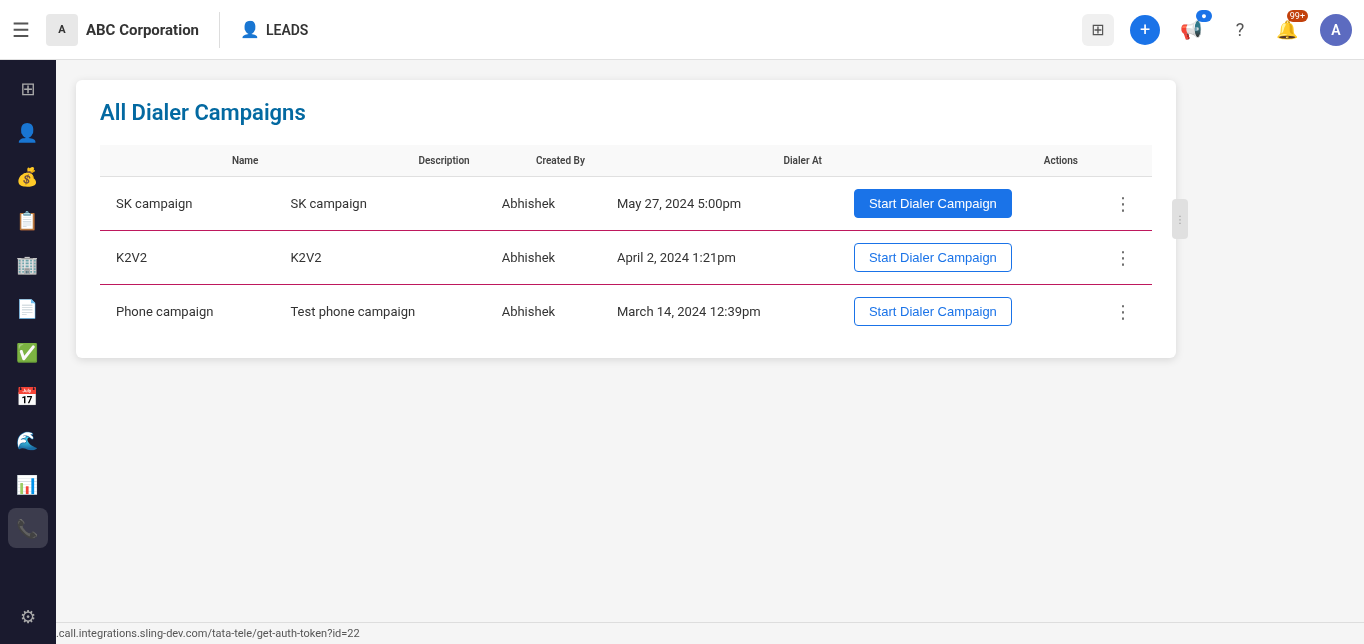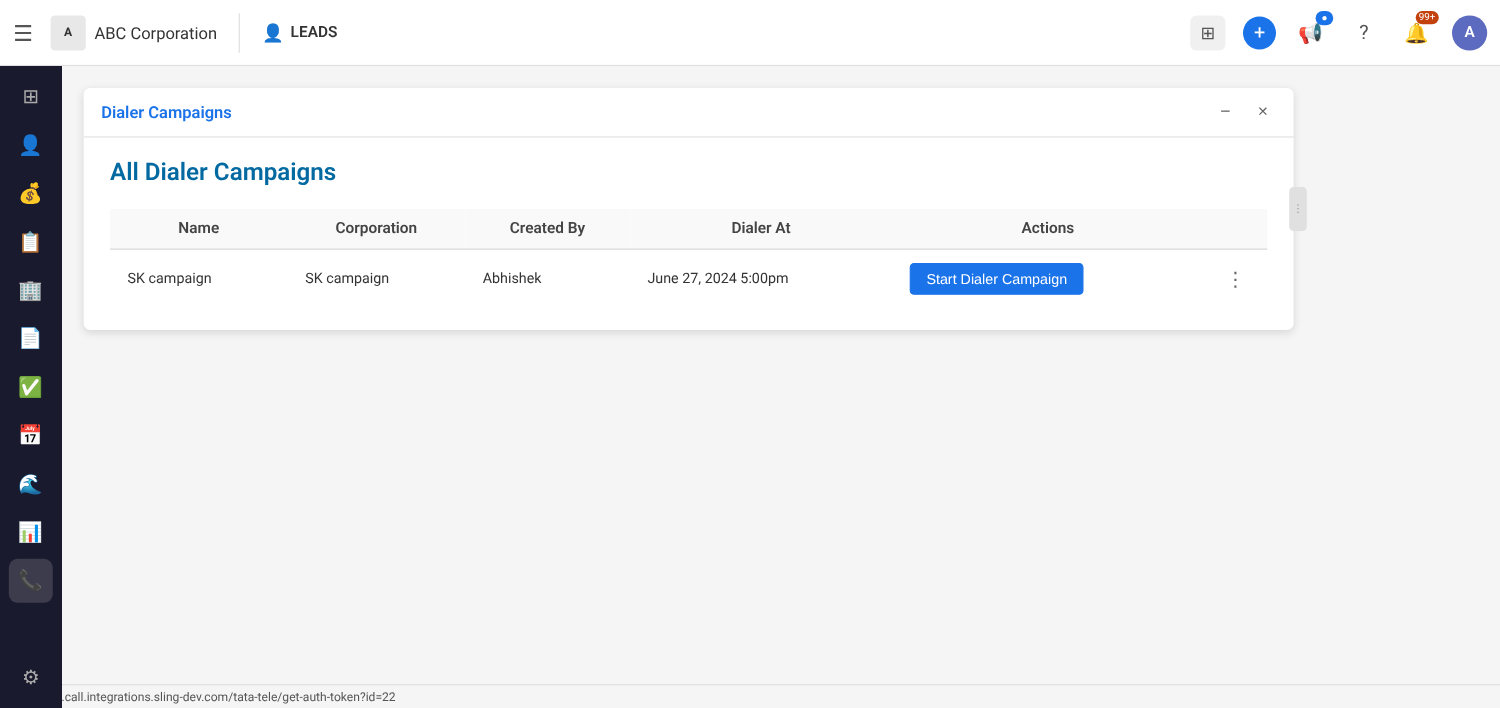--- a/index.html
+++ b/index.html
@@ -30,21 +30,21 @@
     }
     .brand-logo {
       width: 32px; height: 32px;
       background: #e8e8e8;
       border-radius: 4px;
       display: flex; align-items: center; justify-content: center;
       font-size: 11px; font-weight: bold; color: #333;
     }
     .brand-name {
       font-size: 15px;
-      font-weight: 400;
+      font-weight: 700;
       color: #333;
     }
     .navbar-divider {
       width: 1px;
       height: 36px;
       background: #ddd;
       margin: 0 12px;
     }
     .leads-section {
       display: flex;
@@ -196,25 +196,25 @@
     table {
       width: 100%;
       border-collapse: collapse;
       font-size: 13px;
     }
     thead tr {
       background: #f9f9f9;
       border-bottom: 1px solid #e0e0e0;
     }
     th {
-      text-align: center;
+      text-align: right;
       padding: 10px 16px;
       font-weight: 600;
       color: #444;
-      font-size: 14px;
+      font-size: 10px;
     }
     td {
       padding: 12px 16px;
       color: #333;
       border-bottom: 1px solid #be185d;
       font-size: 13px;
     }
     tr:last-child td { border-bottom: none; }
 
     
@@ -363,55 +363,76 @@
   <div class="sidebar-item active accent">
     <span>📞</span>
   </div>
   <div class="sidebar-item sidebar-bottom">
     <span>⚙</span>
   </div>
 </aside>
 
 <main class="main">
   <div class="panel" style="position:relative;">
-    <div class="panel-header">
-      <span class="panel-title">Dialer Campaigns</span>
-      <div class="panel-controls">
-        <button class="panel-control-btn">−</button>
-        <button class="panel-control-btn">×</button>
-      </div>
-    </div>
     <div class="panel-body">
       <h2 class="panel-heading">All Dialer Campaigns</h2>
       <table>
         <thead>
           <tr>
             <th>Name</th>
-            <th>Corporation</th>
+            <th>Description</th>
             <th>Created By</th>
             <th>Dialer At</th>
             <th>Actions</th>
             <th style="width:40px;"></th>
           </tr>
         </thead>
         <tbody id="table-body">
         <tr>
       <td>SK campaign</td>
       <td>SK campaign</td>
       <td>Abhishek</td>
-      <td>June 27, 2024 5:00pm</td>
+      <td>May 27, 2024 5:00pm</td>
       <td>
         <div class="actions-cell">
           <button class="btn-start">Start Dialer Campaign</button>
         </div>
       </td>
       <td>
         <button class="more-btn">⋮</button>
       </td>
     </tr>
+            <tr>
+      <td>K2V2</td>
+      <td>K2V2</td>
+      <td>Abhishek</td>
+      <td>April 2, 2024 1:21pm</td>
+      <td>
+        <div class="actions-cell">
+          <button class="btn-start-outline">Start Dialer Campaign</button>
+        </div>
+      </td>
+      <td>
+        <button class="more-btn">⋮</button>
+      </td>
+    </tr>
+            <tr>
+      <td>Phone campaign</td>
+      <td>Test phone campaign</td>
+      <td>Abhishek</td>
+      <td>March 14, 2024 12:39pm</td>
+      <td>
+        <div class="actions-cell">
+          <button class="btn-start-outline">Start Dialer Campaign</button>
+        </div>
+      </td>
+      <td>
+        <button class="more-btn">⋮</button>
+      </td>
+    </tr>
           </tbody>
       </table>
     </div>
 
     <div class="resize-handle" style="right:-12px;">⋮</div>
   </div>
 </main>
 
 <div class="statusbar">
   <span>https://qa.call.integrations.sling-dev.com/tata-tele/get-auth-token?id=22</span>

